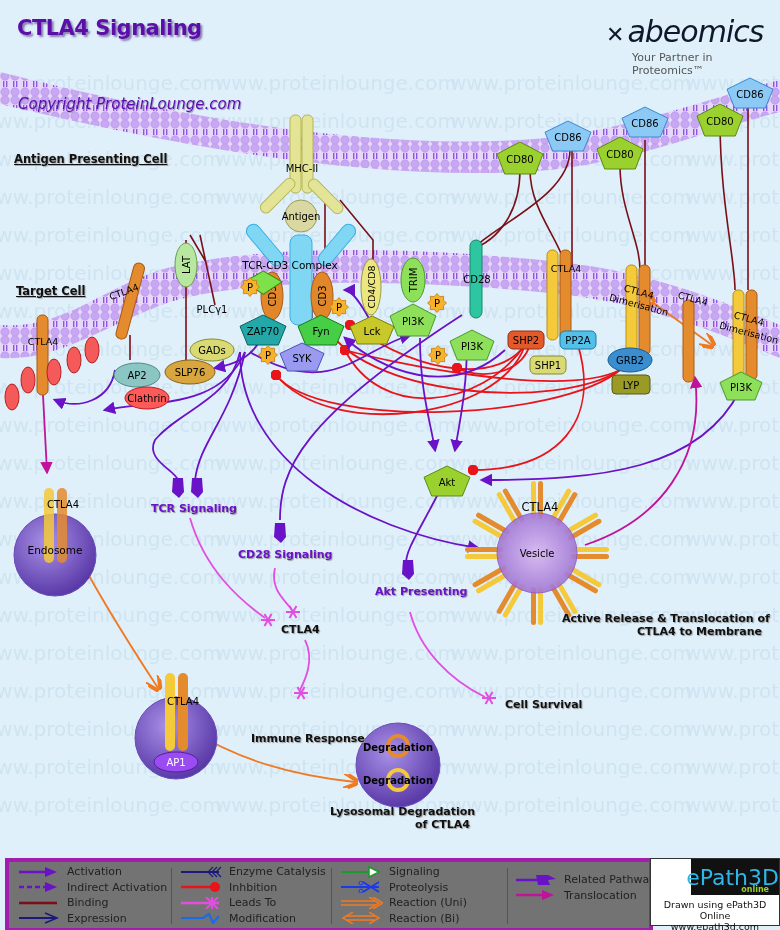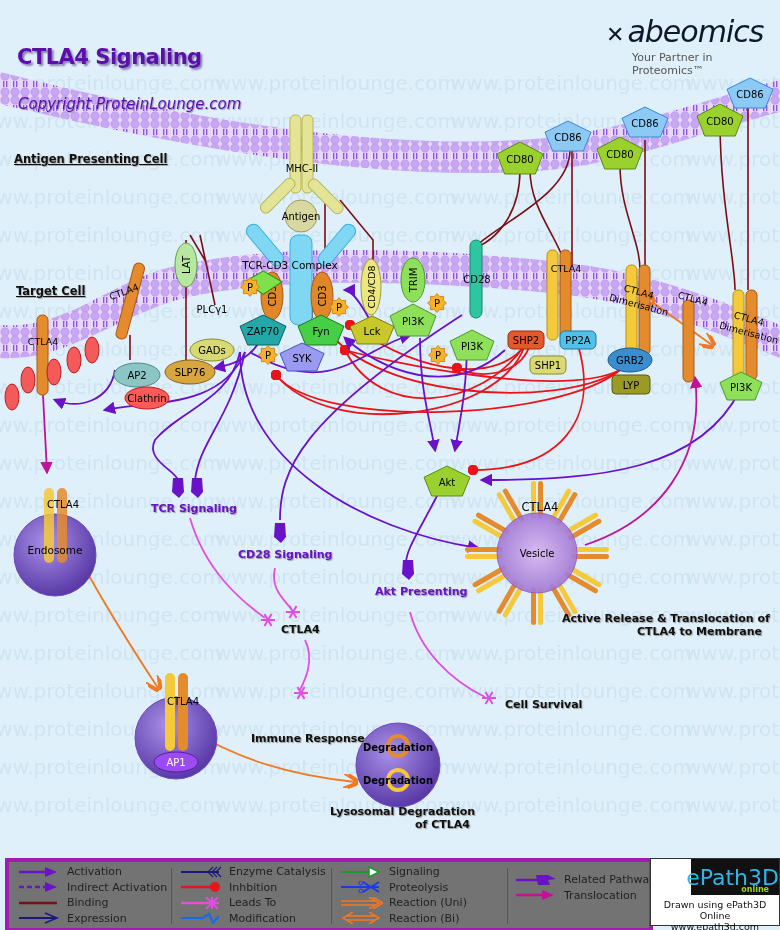--- a/index.html
+++ b/index.html
@@ -1,18 +1,18 @@
 <!DOCTYPE html>
 <html><head>
 <meta charset="utf-8">
 <style>
   html,body{margin:0;padding:0;}
   body{width:780px;height:930px;background:#dff0fb;position:relative;overflow:hidden;font-family:"DejaVu Sans",sans-serif;}
   #stage{position:absolute;left:0;top:0;width:780px;height:930px;}
-  .title{position:absolute;left:17px;top:16px;font:bold 21px "DejaVu Sans",sans-serif;color:#5b0fa8;text-shadow:2px 2px 2px #8a7fb0;letter-spacing:-0.5px;margin-top:29px;}
+  .title{position:absolute;left:17px;top:16px;font:bold 21px "DejaVu Sans",sans-serif;color:#5b0fa8;text-shadow:2px 2px 2px #8a7fb0;letter-spacing:-0.5px;}
   .copyright{position:absolute;left:18px;top:51px;font:italic 15px "DejaVu Sans",sans-serif;color:#5b0fa8;text-shadow:1px 1px 1px #9a8fc0;margin-top:44px;}
   .brand{position:absolute;left:606px;top:16px;width:170px;}
   .brand .logo{font:italic 30px "DejaVu Sans",sans-serif;color:#0f172a;line-height:32px;letter-spacing:-1px;}
   .brand .logo .x{font-style:normal;font-weight:bold;font-size:22px;margin-right:4px;}
   .brand .tag{font:11px "DejaVu Sans",sans-serif;color:#555;margin-left:26px;}
   .cell-label{position:absolute;font:bold 11.5px "DejaVu Sans",sans-serif;color:#111;text-decoration:underline;text-shadow:1px 1px 1px #aaa;}
   .lbl{position:absolute;font:bold 11px "DejaVu Sans",sans-serif;color:#111;text-shadow:1px 1px 1px #999;text-align:right;white-space:nowrap;}
   .plbl{position:absolute;font:bold 11px "DejaVu Sans",sans-serif;color:#6a12c8;text-shadow:1px 1px 1px #999;white-space:nowrap;}
   .legend{position:absolute;left:5px;top:858px;width:640px;height:66px;border:4px solid #a21caf;background:#737373;}
   .legend .col{position:absolute;top:2px;}

